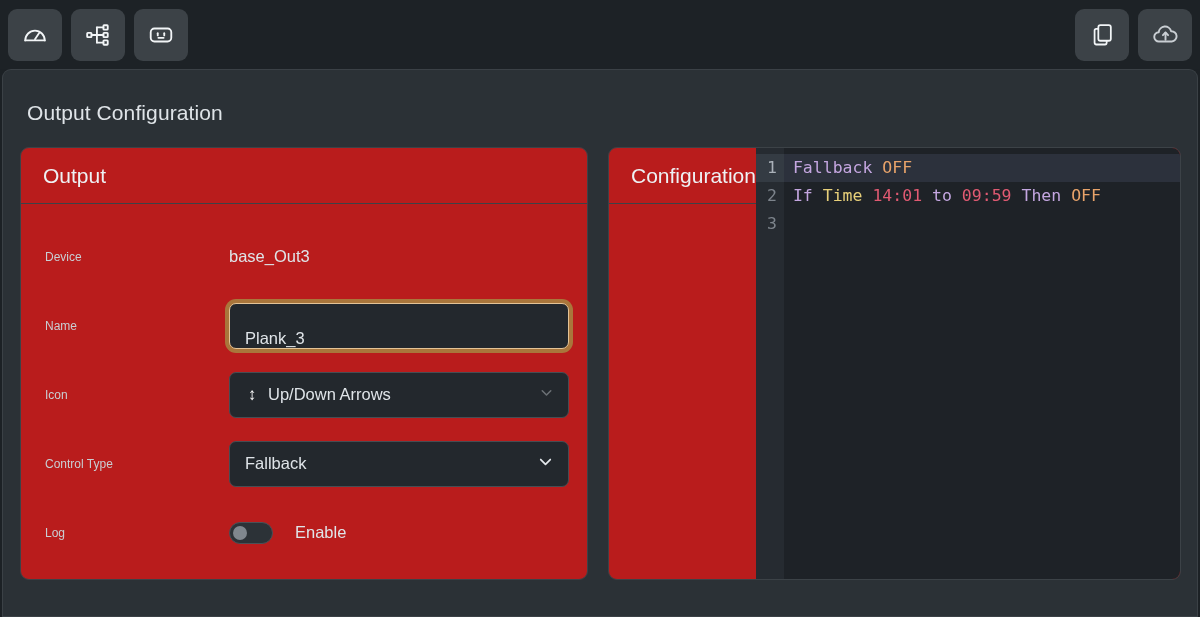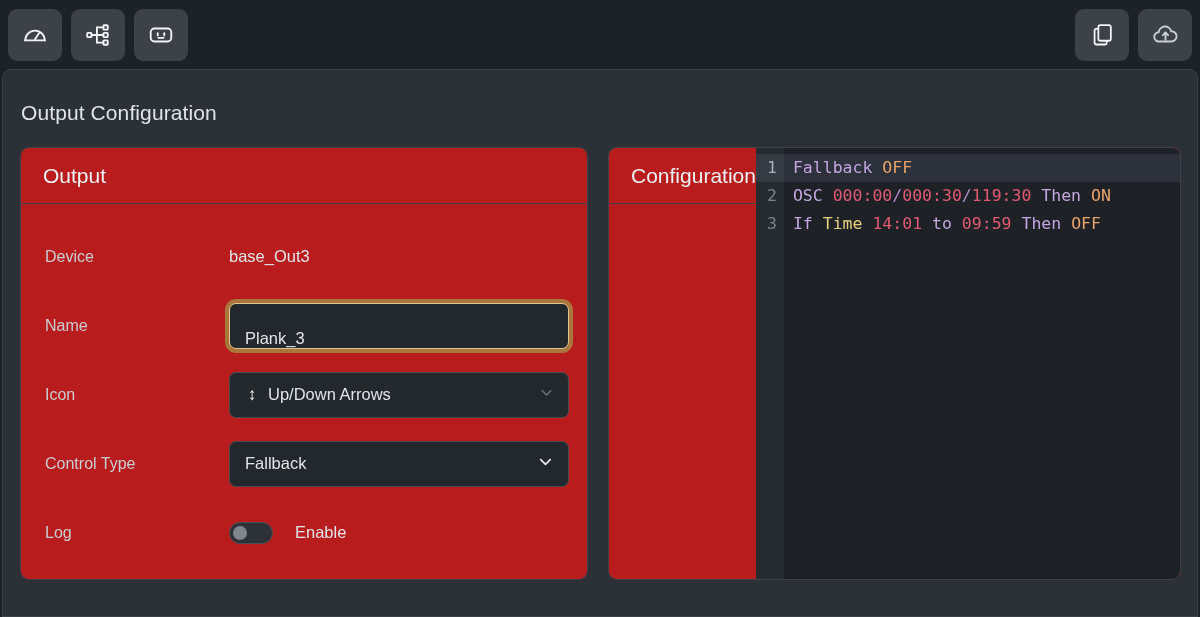--- a/index.html
+++ b/index.html
@@ -54,21 +54,21 @@
     background: #2b3136;
     border: 1px solid #3b4146;
     border-bottom: none;
     border-radius: 9px 9px 0 0;
     box-sizing: border-box;
     overflow: hidden;
   }
   .page-title {
     font-size: 21px;
     color: #dfe4e8;
-    padding: 31px 0 0 18px;
+    padding: 31px 0 0 24px;
     letter-spacing: 0.1px;
   }
 
   .columns {
     display: flex;
     gap: 20px;
     padding: 22px 16px 0 17px;
   }
   .card {
     background: #b91c1c;
@@ -95,21 +95,21 @@
   .form { padding: 18px 0 0 0; }
   .row {
     display: flex;
     align-items: center;
     height: 69px;
     padding-left: 24px;
   }
   .row-label {
     width: 184px;
     flex: 0 0 184px;
-    font-size: 16px;
+    font-size: 12px;
     color: #c9ced3;
   }
   .row-value {
     font-size: 16.5px;
     color: #dfe4e8;
   }
 
   .text-input {
     position: relative;
     width: 340px;
@@ -363,21 +363,20 @@
         <div class="gutter">
           <div class="ln active">1</div>
           <div class="ln">2</div>
           <div class="ln">3</div>
         </div>
 
         <div class="code">
 
           <div class="cline active"><span class="tok-kw">Fallback</span> <span class="tok-val">OFF</span></div>
 
-          <div class="cline"><span class="tok-kw">OSC</span> <span class="tok-num">000:00</span><span class="tok-sep">/</span><span class="tok-num">000:30</span><span class="tok-sep">/</span><span class="tok-num">119:30</span> <span class="tok-kw">Then</span> <span class="tok-val">ON</span></div>
 
           <div class="cline"><span class="tok-kw">If</span> <span class="tok-time">Time</span> <span class="tok-num">14:01</span> <span class="tok-kw">to</span> <span class="tok-num">09:59</span> <span class="tok-kw">Then</span> <span class="tok-val">OFF</span></div>
 
         </div>
       </div>
     </div>
 
   </div>
 
   <div class="page-footer-divider"></div>

